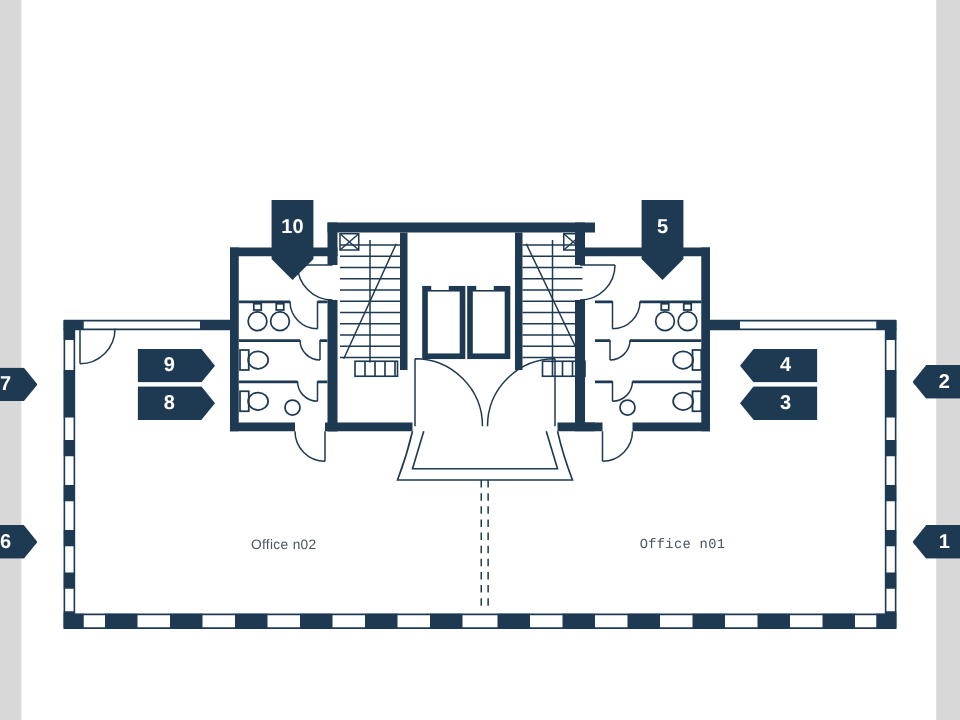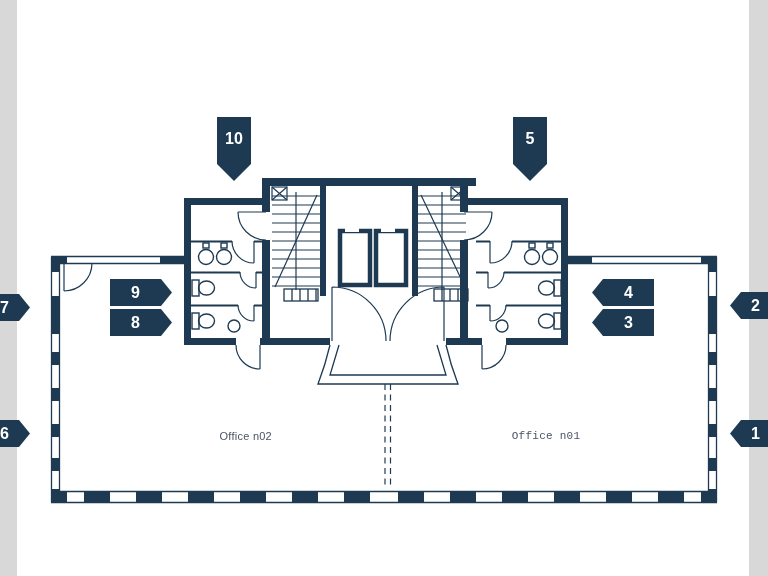--- a/index.html
+++ b/index.html
@@ -11,21 +11,21 @@
   .plan-svg{position:absolute;left:0;top:0;width:768px;height:576px;}
   .plan-line{stroke:var(--navy,#1e3a52);fill:none;}
   .plan-fill{fill:var(--navy,#1e3a52);stroke:none;}
   .white-fill{fill:#fff;stroke:none;}
   .office-label{position:absolute;width:90px;text-align:center;font-size:11px;
         color:var(--label_text,#4a5466);letter-spacing:.25px;}
   .marker{position:absolute;background:var(--navy,#1e3a52);color:#fff;font-weight:bold;
         font-size:16px;display:flex;align-items:center;justify-content:center;
         box-sizing:border-box;}
   .marker.down{width:34px;height:64px;padding-bottom:20px;
-        clip-path:polygon(0 0,100% 0,100% calc(100% - 17px),50% 100%,0 calc(100% - 17px));}
+        clip-path:polygon(0 0,100% 0,100% calc(100% - 17px),50% 100%,0 calc(100% - 17px));margin-top:43px;}
   .marker.point-right{height:27px;padding-right:11px;
         clip-path:polygon(0 0,calc(100% - 11px) 0,100% 50%,calc(100% - 11px) 100%,0 100%);}
   .marker.point-left{height:27px;padding-left:11px;
         clip-path:polygon(11px 0,100% 0,100% 100%,11px 100%,0 50%);}
 </style>
 </head>
 <body>
 
 <div class="page">
 
@@ -202,21 +202,21 @@
       <circle cx="550" cy="257" r="7.5"></circle>
         <rect x="547" y="243" width="6" height="5"></rect>
       <rect x="554" y="280" width="7" height="16"></rect>
         <ellipse cx="546.5" cy="288" rx="8" ry="7"></ellipse>
       <rect x="554" y="313" width="7" height="16"></rect>
         <ellipse cx="546.5" cy="321" rx="8" ry="7"></ellipse>
       <circle cx="502" cy="326" r="6"></circle>
     </g>
   </svg>
 
-  <div class="office-label" style="left:182px;top:430px;text-align:right;">Office n02</div>
+  <div class="office-label" style="left:182px;top:430px;">Office n02</div>
   <div class="office-label" style="left:501px;top:430px;font-family:Liberation Mono, monospace;">Office n01</div>
 
   <div class="marker down" style="left:217px;top:117px;">10</div>
   <div class="marker down" style="left:513px;top:117px;">5</div>
 
   <div class="marker point-right" style="left:110px;top:279px;width:62px;">9</div>
   <div class="marker point-right" style="left:110px;top:309px;width:62px;">8</div>
 
   <div class="marker point-left" style="left:592px;top:279px;width:62px;">4</div>
   <div class="marker point-left" style="left:592px;top:309px;width:62px;">3</div>

